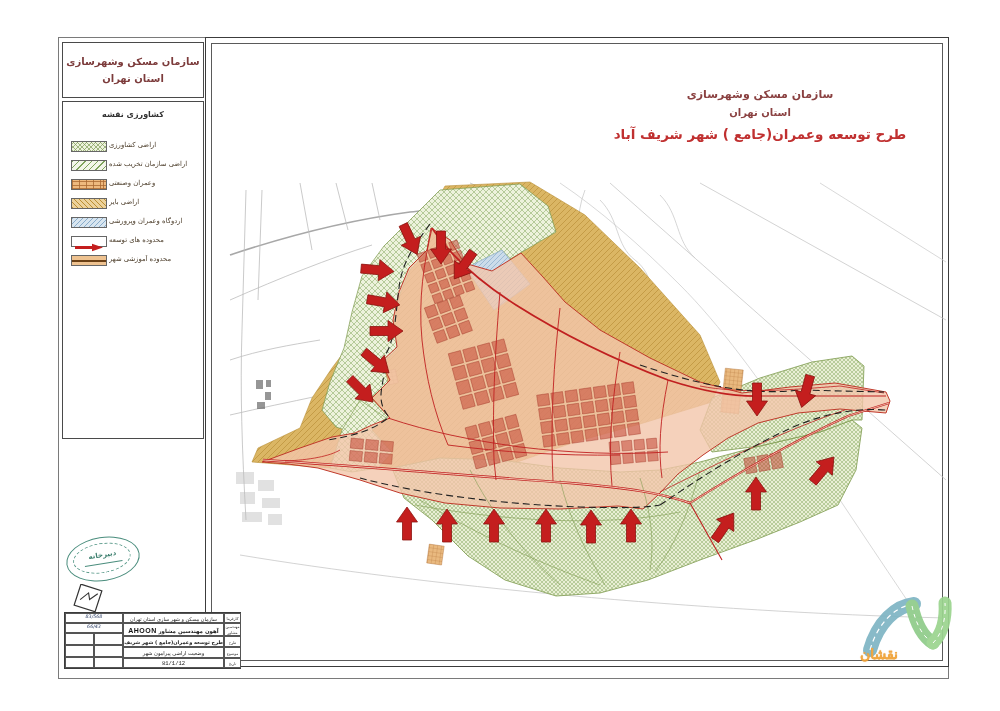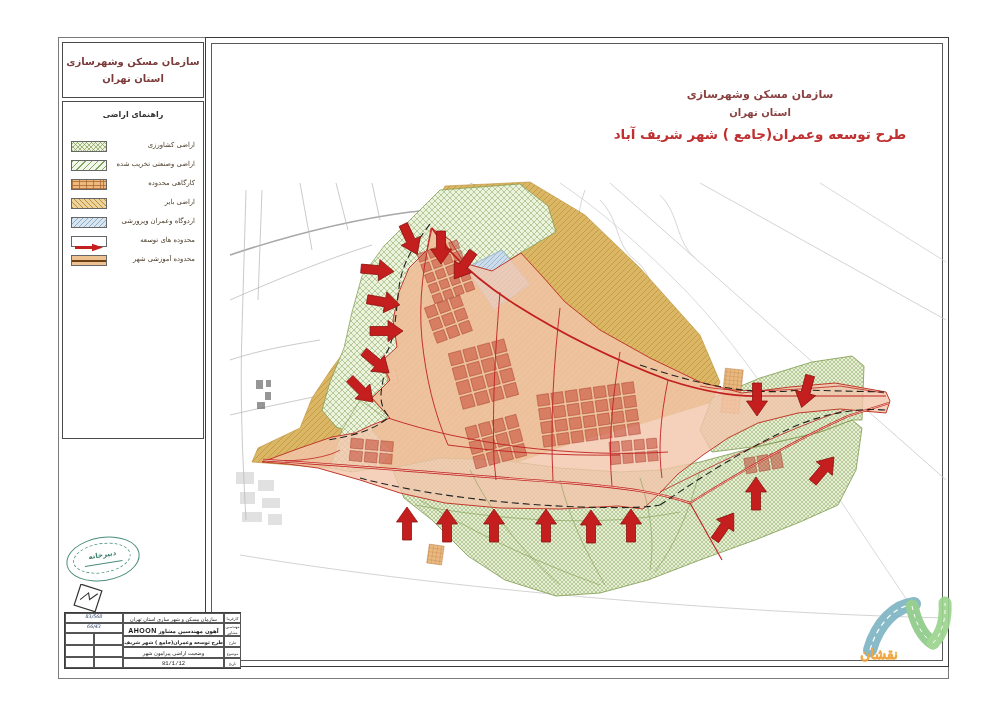--- a/index.html
+++ b/index.html
@@ -12,21 +12,21 @@
   #map-frame-inner{left:211px;top:43px;width:730px;height:616px;border:0.8px solid #5a5a5a;}
   
   #org-box{left:62px;top:42px;width:140px;height:54px;border:1.2px solid #4a4a4a;
     display:flex;flex-direction:column;justify-content:center;text-align:center;
     color:#7c3b3b;font-weight:bold;font-size:10px;line-height:1.7;}
   #legend-box{left:62px;top:101px;width:140px;height:336px;border:1.2px solid #4a4a4a;}
   #legend-title{position:absolute;top:8px;left:0;width:100%;text-align:center;
     font-size:8px;font-weight:bold;color:#333;}
   .legend-row{position:absolute;left:6px;width:128px;height:14px;}
   .legend-swatch{position:absolute;left:2px;top:1px;width:36px;height:11px;border:0.8px solid #666;box-sizing:border-box;}
-  .legend-label{position:absolute;right:2px;top:1px;width:86px;text-align:right;direction:rtl;
+  .legend-label{position:absolute;right:2px;top:1px;width:86px;text-align:left;direction:rtl;
     font-size:6.8px;color:#4a3b28;white-space:nowrap;overflow:hidden;}
   .sw-agri{background:
     repeating-linear-gradient(45deg,rgba(125,155,85,.7) 0 .8px,transparent .8px 3.2px),
     repeating-linear-gradient(-45deg,rgba(125,155,85,.7) 0 .8px,transparent .8px 3.2px),#eef2dd;}
   .sw-destroyed{background:repeating-linear-gradient(135deg,#7fa45c 0 1px,transparent 1px 4.5px),#f3f6ea;}
   .sw-industrial{background:
     repeating-linear-gradient(0deg,rgba(170,105,50,.8) 0 .7px,transparent .7px 3.5px),
     repeating-linear-gradient(90deg,rgba(170,105,50,.8) 0 .7px,transparent .7px 3.5px),#eeb97e;}
   .sw-barren{background:repeating-linear-gradient(45deg,#bb8f33 0 .8px,transparent .8px 3.6px),#ecd29c;}
   .sw-camp{background:repeating-linear-gradient(135deg,#88accb 0 .8px,transparent .8px 3.6px),#d8e5ef;}
@@ -69,32 +69,32 @@
   <div id="outer-frame" class="abs"></div>
   <div id="map-frame-outer" class="abs"></div>
   <div id="map-frame-inner" class="abs"></div>
 
   <div id="org-box" class="abs" dir="rtl">
     <div>سازمان مسکن وشهرسازی</div>
     <div>استان تهران</div>
   </div>
 
   <div id="legend-box" class="abs">
-    <div id="legend-title">راهنمای اراضی</div>
+    <div id="legend-title">کشاورزی نقشه</div>
     <div class="legend-row" style="top:38px">
       <span class="legend-swatch sw-agri"></span>
       <span class="legend-label">اراضی کشاورزی</span>
     </div>
     <div class="legend-row" style="top:57px">
       <span class="legend-swatch sw-destroyed"></span>
-      <span class="legend-label">اراضی وصنعتی تخریب شده</span>
+      <span class="legend-label">اراضی سازمان تخریب شده</span>
     </div>
     <div class="legend-row" style="top:76px">
       <span class="legend-swatch sw-industrial"></span>
-      <span class="legend-label">کارگاهی محدوده</span>
+      <span class="legend-label">وعمران وصنعتی</span>
     </div>
     <div class="legend-row" style="top:95px">
       <span class="legend-swatch sw-barren"></span>
       <span class="legend-label">اراضی بایر</span>
     </div>
     <div class="legend-row" style="top:114px">
       <span class="legend-swatch sw-camp"></span>
       <span class="legend-label">اردوگاه وعمران وپرورشی</span>
     </div>
     <div class="legend-row" style="top:133px">

